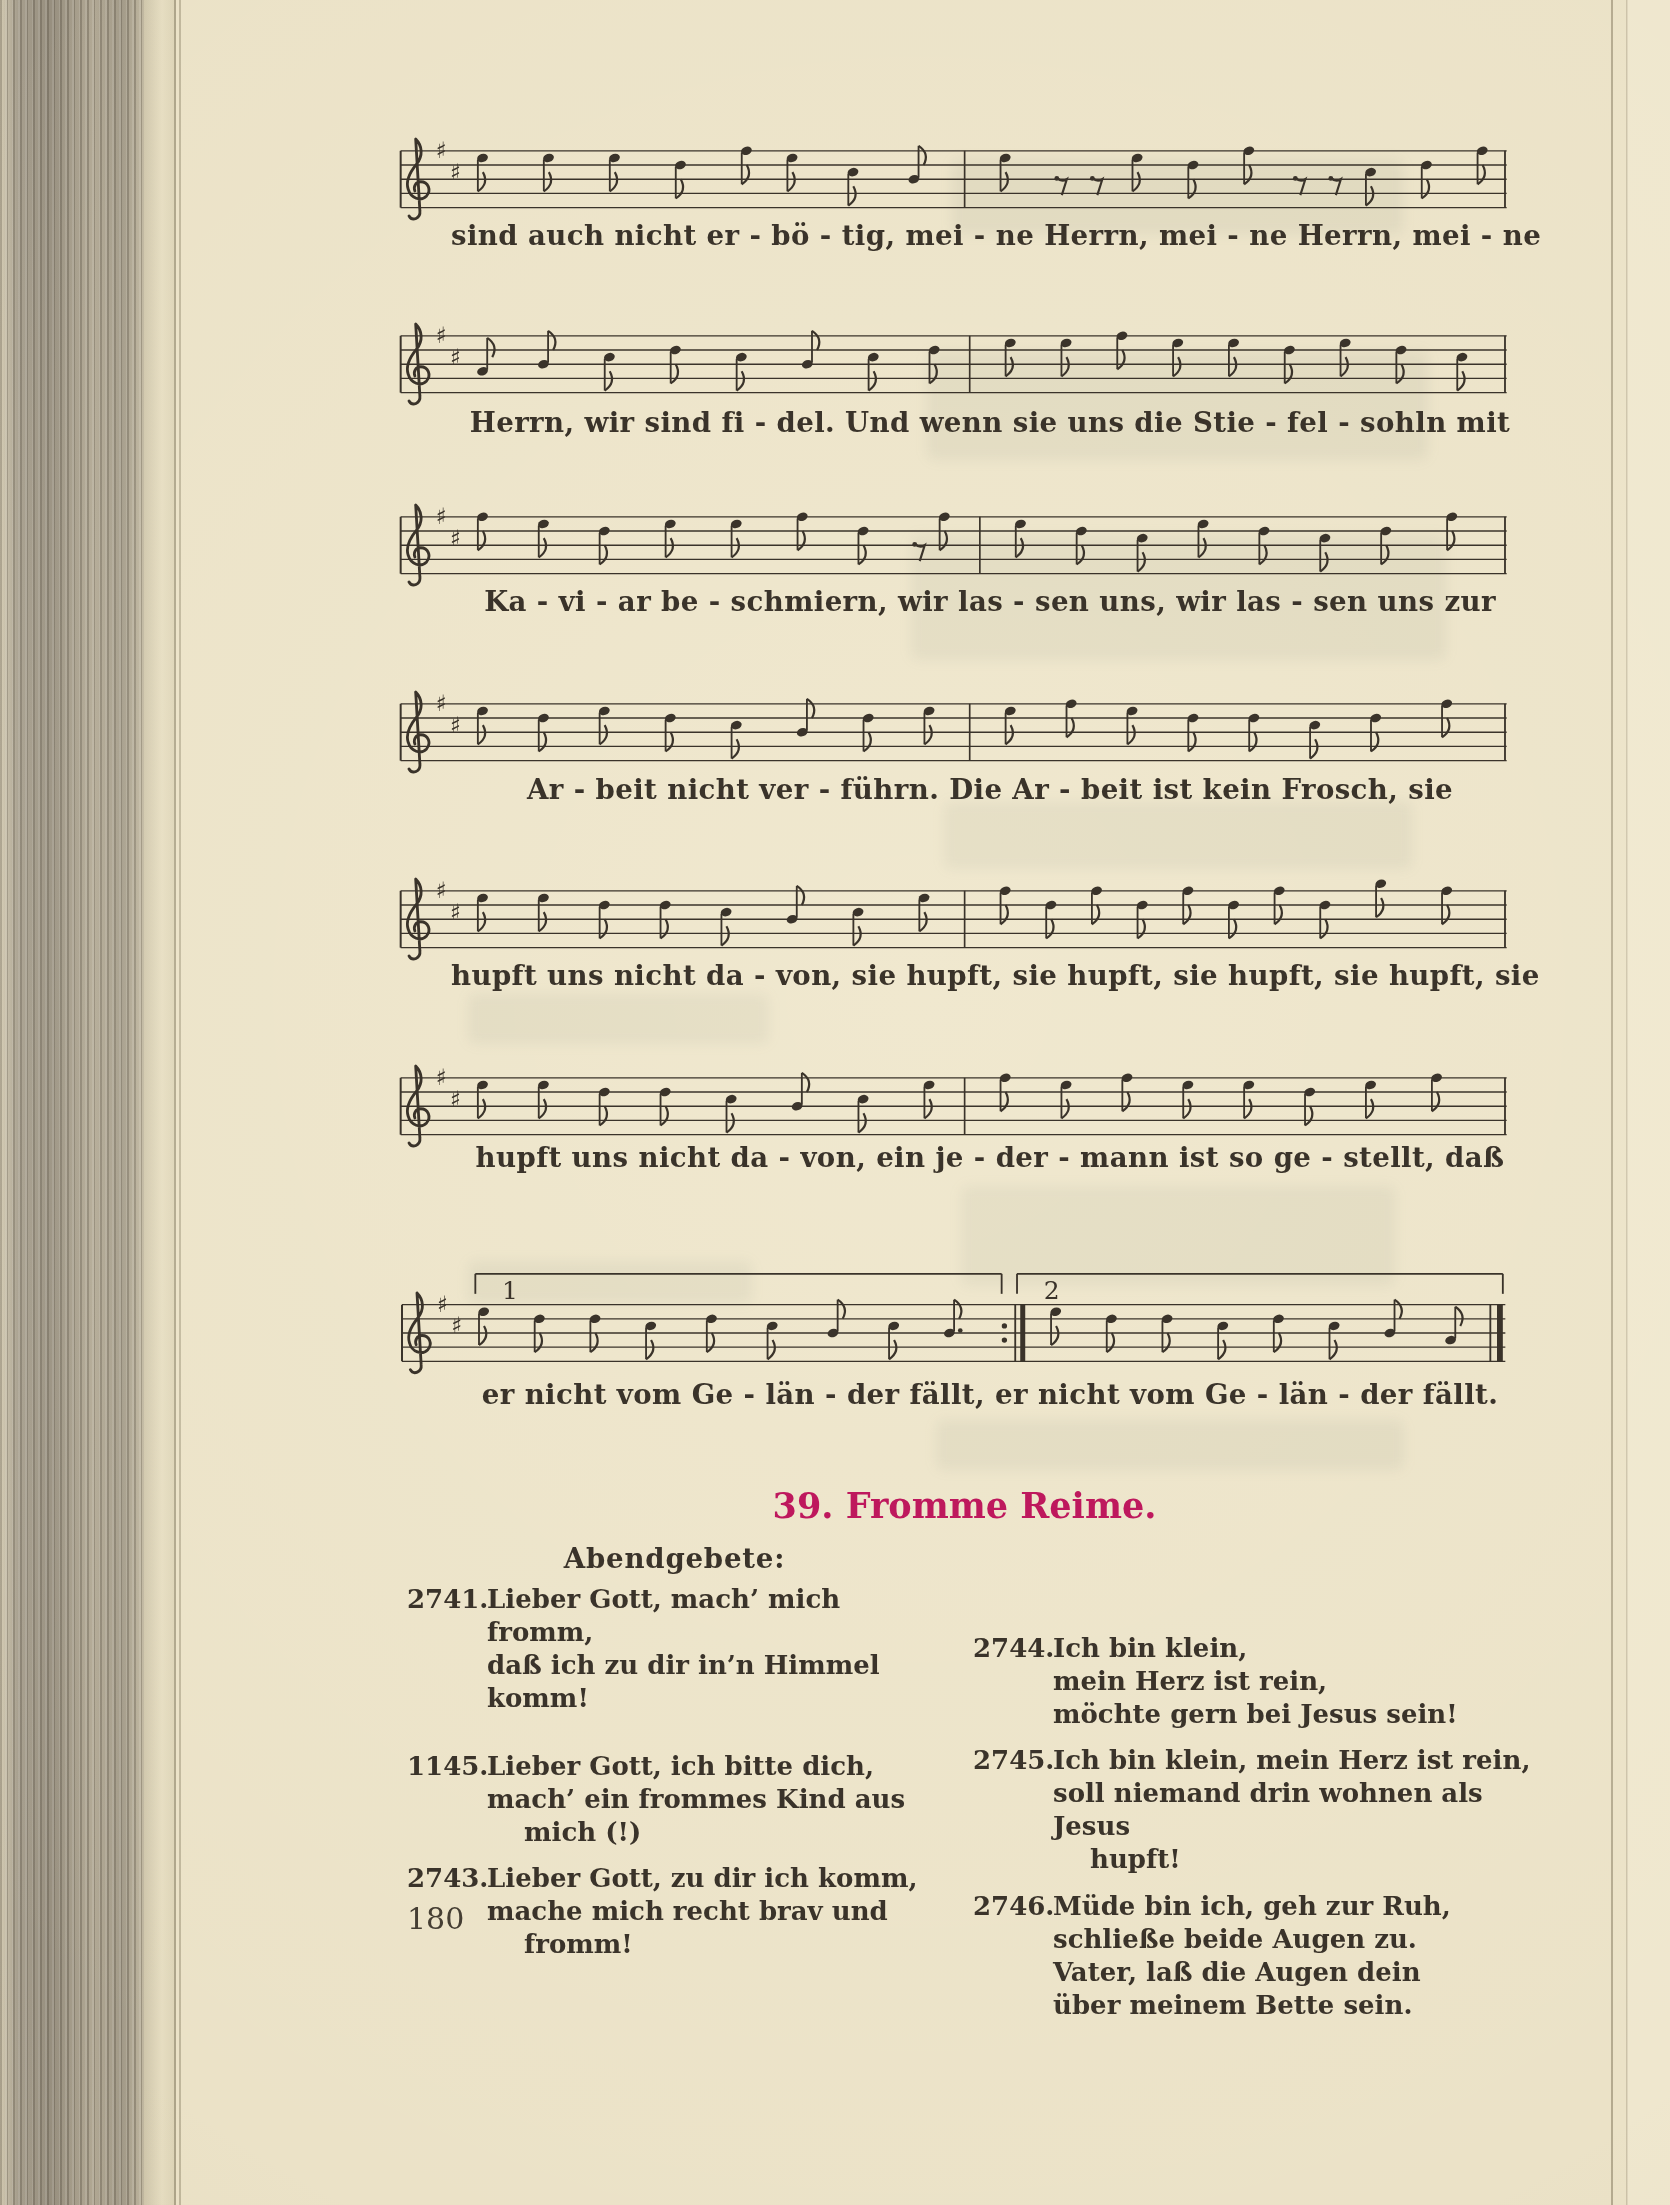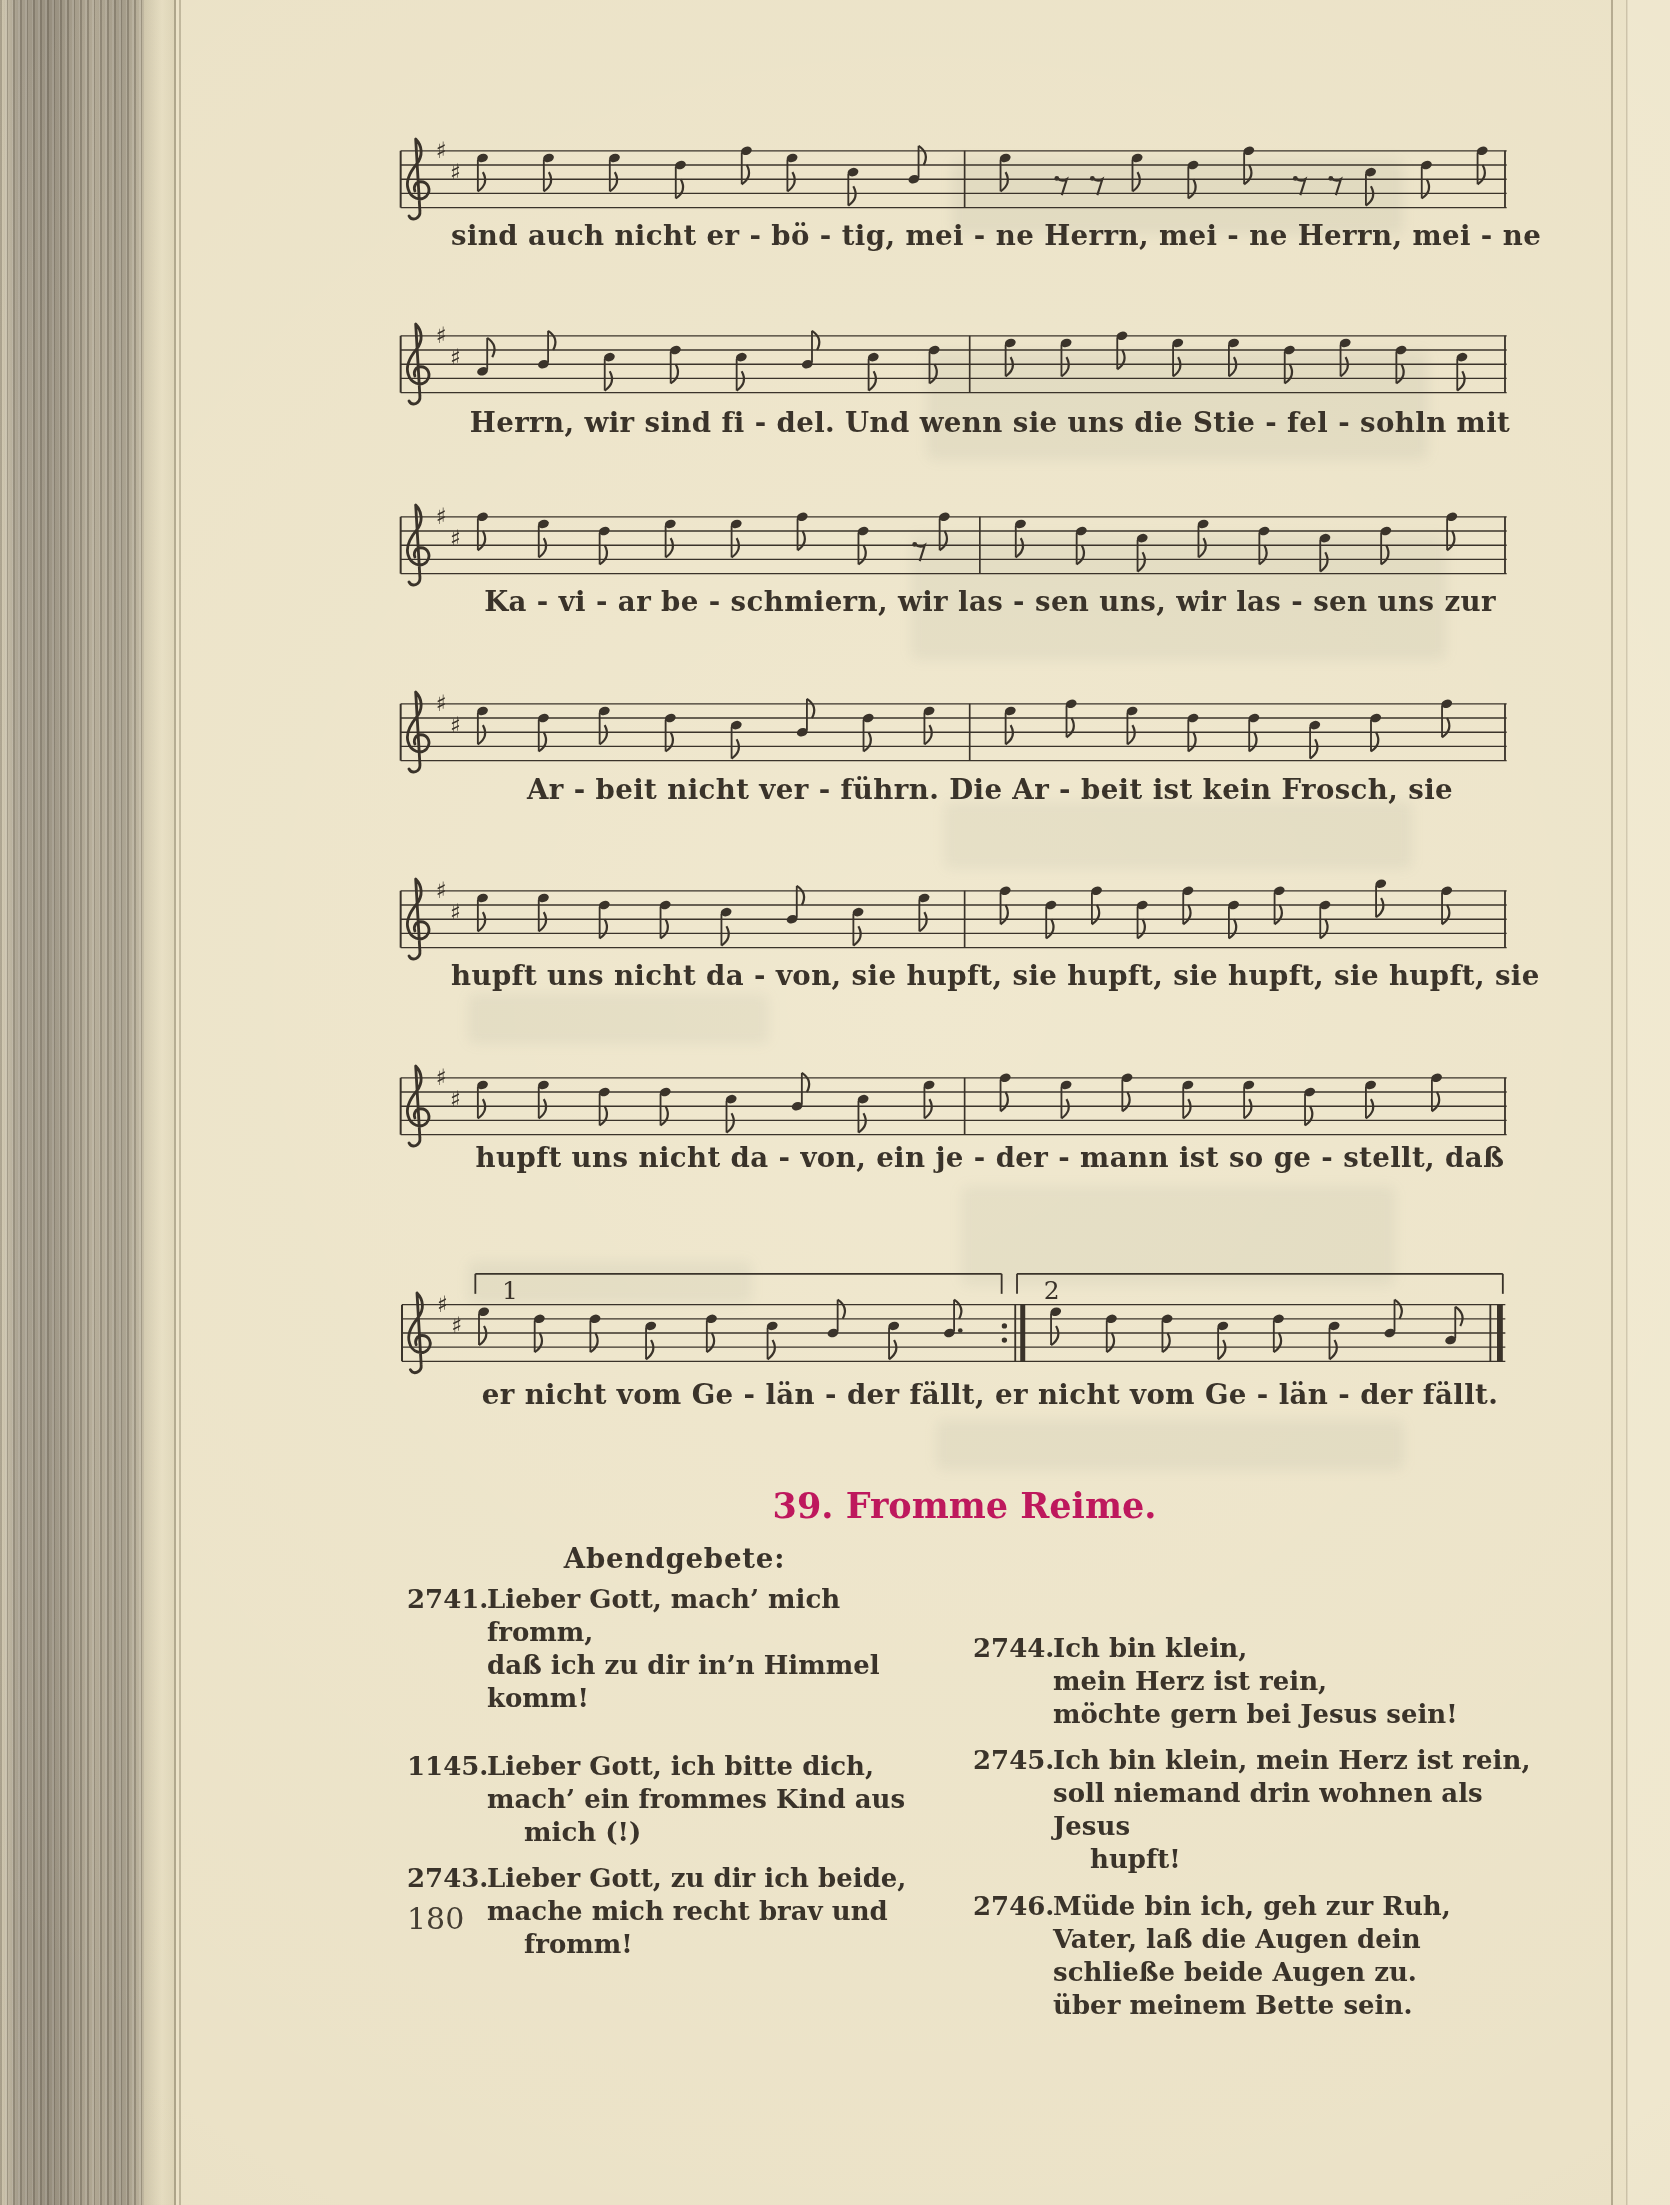--- a/index.html
+++ b/index.html
@@ -805,21 +805,21 @@
         <div class="poem-line">daß ich zu dir in’n Himmel komm!</div>
       </div>
       <div class="poem mb-sm">
         <span class="poem-number">1145.</span>
         <div class="poem-line">Lieber Gott, ich bitte dich,</div>
         <div class="poem-line">mach’ ein frommes Kind aus</div>
         <div class="poem-line extra">mich (!)</div>
       </div>
       <div class="poem">
         <span class="poem-number">2743.</span>
-        <div class="poem-line">Lieber Gott, zu dir ich beide,</div>
+        <div class="poem-line">Lieber Gott, zu dir ich komm,</div>
         <div class="poem-line">mache mich recht brav und</div>
         <div class="poem-line extra">fromm!</div>
       </div>
     </div>
 </div>
 
 <div class="poem-col right-col">
   <div id="right-poems">
       <div class="poem mb-sm">
         <span class="poem-number">2744.</span>
@@ -829,22 +829,22 @@
       </div>
       <div class="poem mb-sm">
         <span class="poem-number">2745.</span>
         <div class="poem-line">Ich bin klein, mein Herz ist rein,</div>
         <div class="poem-line">soll niemand drin wohnen als Jesus</div>
         <div class="poem-line extra">hupft!</div>
       </div>
       <div class="poem">
         <span class="poem-number">2746.</span>
         <div class="poem-line">Müde bin ich, geh zur Ruh,</div>
+        <div class="poem-line">schließe beide Augen zu.</div>
         <div class="poem-line">Vater, laß die Augen dein</div>
-        <div class="poem-line">schließe beide Augen zu.</div>
         <div class="poem-line">über meinem Bette sein.</div>
       </div>
     </div>
 </div>
 
 <div class="page-number">180</div>
 
 <div class="lyrics-line" style="top: 219px;">sind auch nicht er - bö - tig,  mei - ne Herrn,  mei - ne Herrn,  mei - ne</div>
 <div class="lyrics-line" style="top: 406px;">Herrn, wir sind  fi - del. Und wenn sie  uns  die  Stie - fel - sohln mit</div>
 <div class="lyrics-line" style="top: 585px;">Ka - vi - ar  be - schmiern, wir  las - sen uns,  wir  las - sen  uns  zur</div>

